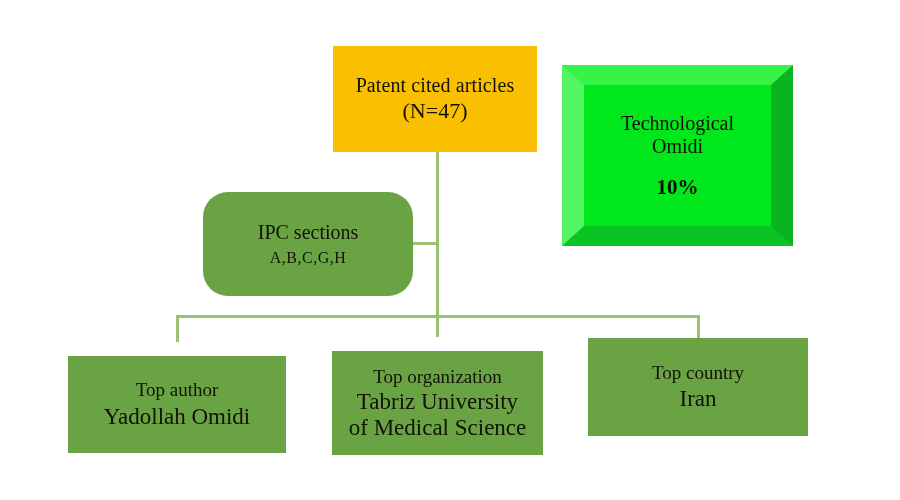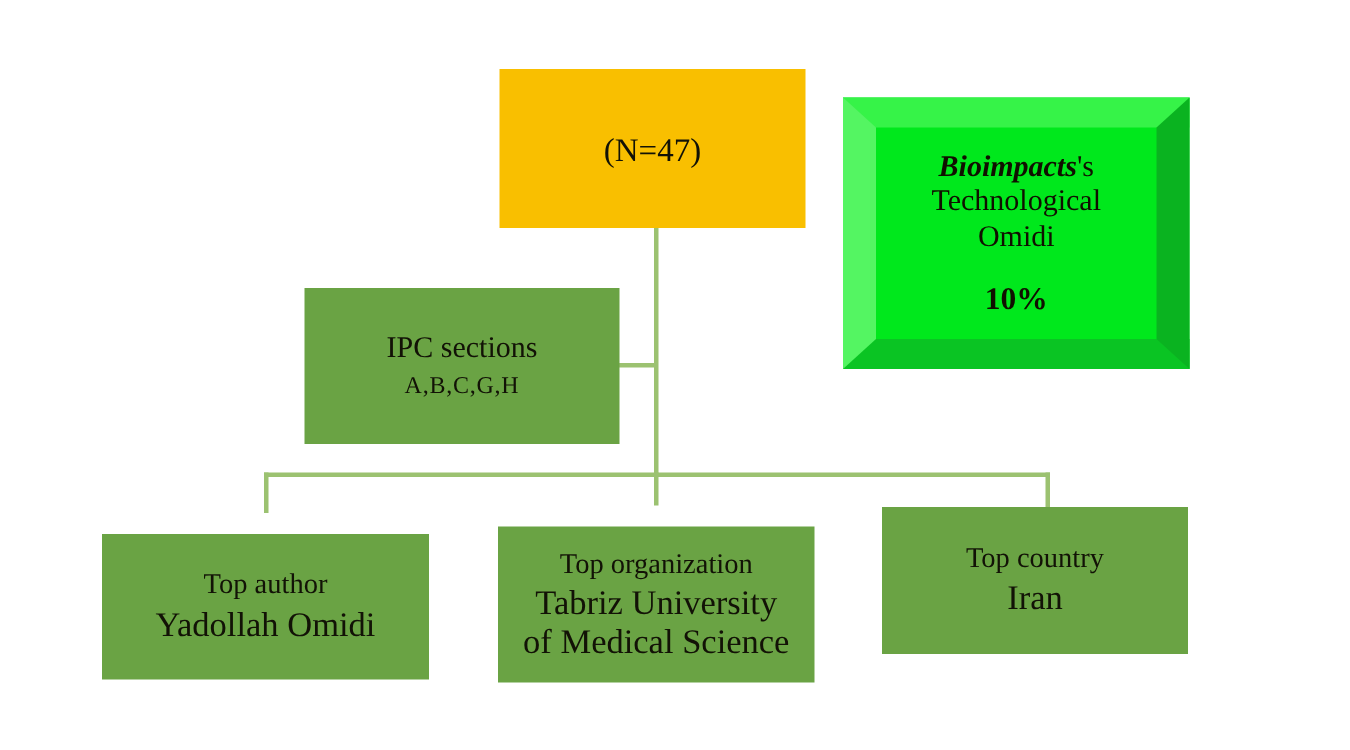--- a/index.html
+++ b/index.html
@@ -51,20 +51,21 @@
   
   .box-green {
     background: #6aa344;
   }
 
   #box-ipc {
     left: 203px;
     top: 192px;
     width: 210px;
     height: 104px;
+    border-radius: 25px;
   }
   #box-ipc .l1 { font-size: 20px; }
   #box-ipc .l2 { font-size: 16px; margin-top: 5px; letter-spacing: .5px; }
 
   #box-author {
     left: 68px;
     top: 356px;
     width: 218px;
     height: 97px;
   }
@@ -76,21 +77,21 @@
     top: 351px;
     width: 211px;
     height: 104px;
   }
   #box-org .l1 { font-size: 19px; }
   #box-org .l2 { font-size: 23px; margin-top: 2px; }
 
   #box-country {
     left: 588px;
     top: 338px;
-    width: 204px;
+    width: 220px;
     height: 98px;
   }
   #box-country .l1 { font-size: 19px; }
   #box-country .l2 { font-size: 23px; margin-top: 3px; }
 
   
   #box-impact {
     position: absolute;
     left: 562px;
     top: 65px;
@@ -134,25 +135,25 @@
 
   <div class="conn conn-h" style="left:176px; top:315px; width:524px;"></div>
 
   <div class="conn conn-v" style="left:176px; top:315px; height:27px;"></div>
 
   <div class="conn conn-v" style="left:436px; top:315px; height:22px;"></div>
 
   <div class="conn conn-v" style="left:697px; top:315px; height:24px;"></div>
 
   <div class="box" id="box-patent">
+    <div class="l1">Patent cited articles</div>
     <div class="l2">(N=47)</div>
   </div>
 
   <div id="box-impact">
-    <div class="ln"><span class="brand">Bioimpacts</span><span>'s</span></div>
     <div class="ln">Technological</div>
     <div class="ln">Omidi</div>
     <div class="pct">10%</div>
   </div>
 
   <div class="box box-green" id="box-ipc">
     <div class="l1">IPC sections</div>
     <div class="l2">A,B,C,G,H</div>
   </div>
 

